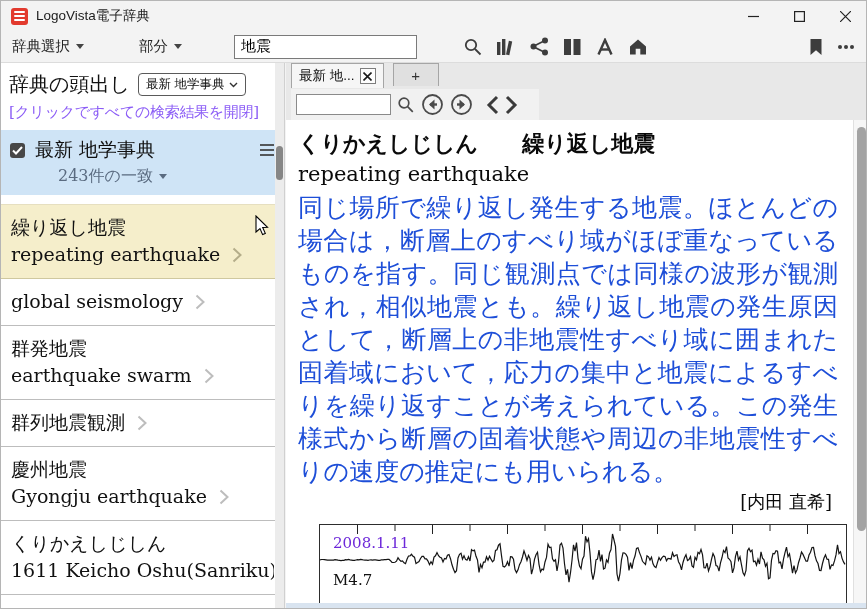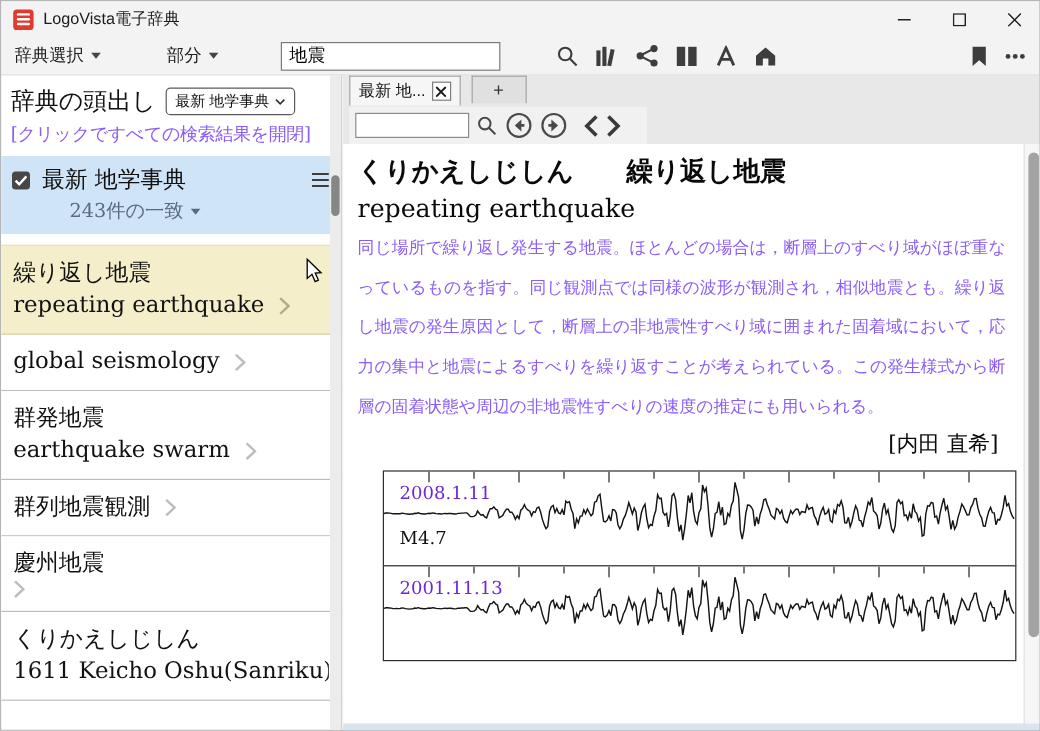--- a/index.html
+++ b/index.html
@@ -61,21 +61,21 @@
   .tab-new{width:46px;height:23px;background:#e0e0e0;border:1px solid #a5a5a5;border-bottom:none;margin-left:9px;display:flex;align-items:center;justify-content:center;font-size:15px;color:#333;}
   .searchrow{position:absolute;left:0;top:26px;width:582px;height:31px;background:#e8e8e8;}
   .searchrow-inner{position:absolute;left:5px;top:0;width:248px;height:31px;background:#f1f1f1;display:flex;align-items:center;gap:6px;padding-left:5px;}
   .mini-input{width:95px;height:21px;border:1px solid #8a8a8a;background:#fff;font-size:13px;padding:0 4px;font-family:"Liberation Sans",sans-serif;}
   .nav-ic{display:flex;align-items:center;justify-content:center;}
 
   .content{position:absolute;left:0;top:57px;width:582px;height:483px;background:#fff;overflow:hidden;padding:8px 30px 0 12px;}
   .entry-head{font-size:22px;font-weight:bold;color:#0a0a0a;line-height:30px;}
   .entry-head .kanji{margin-left:2em;}
   .entry-en{font-size:21px;color:#0a0a0a;line-height:30px;margin-top:1px;}
-  .entry-body{font-size:14px;color:#8b5cf6;line-height:33px;text-align:justify;margin-top:2px;}
+  .entry-body{font-size:25px;color:#1d4ed8;line-height:33px;text-align:justify;margin-top:2px;}
   .entry-author{font-size:18px;color:#0a0a0a;text-align:right;padding-right:6px;margin-top:2px;}
 
   .figure{margin:10px 0 0 21px;width:528px;}
   .panel{position:relative;width:528px;height:80px;border:1px solid #2d2d2d;margin-top:-1px;background:#fff;}
   .panel:first-child{margin-top:0;}
   .p-date{position:absolute;left:11px;top:9px;font-size:15px;color:#6d28d9;background:rgba(255,255,255,.75);padding:0 2px;}
   .p-mag{position:absolute;left:11px;top:46px;font-size:15px;color:#111;background:rgba(255,255,255,.75);padding:0 2px;}
 
   .v-scroll{position:absolute;left:567px;top:57px;width:15px;height:483px;background:#f6f6f6;border-left:1px solid #e0e0e0;}
   .v-thumb{position:absolute;left:3px;width:9px;top:7px;height:404px;background:#a3a3a3;border-radius:5px;}
@@ -249,20 +249,21 @@
       <span>群列地震観測</span>
       <svg class="chev" width="10" height="16">
           <path d="M1.5 1.5 L8.5 8 L1.5 14.5" fill="none" stroke="#bdbdbd" stroke-width="2"></path>
         </svg>
     </div>
   </div>
 
   <div class="sb-item">
     <div class="sb-ja serif">慶州地震</div>
     <div class="sb-en serif">
+      <span>Gyongju earthquake</span>
       <svg class="chev" width="10" height="16">
           <path d="M1.5 1.5 L8.5 8 L1.5 14.5" fill="none" stroke="#bdbdbd" stroke-width="2"></path>
         </svg>
     </div>
   </div>
 
   <div class="sb-item">
     <div class="sb-ja serif">くりかえしじしん</div>
     <div class="sb-en serif">
       <span>1611 Keicho Oshu(Sanriku) ea</span>

